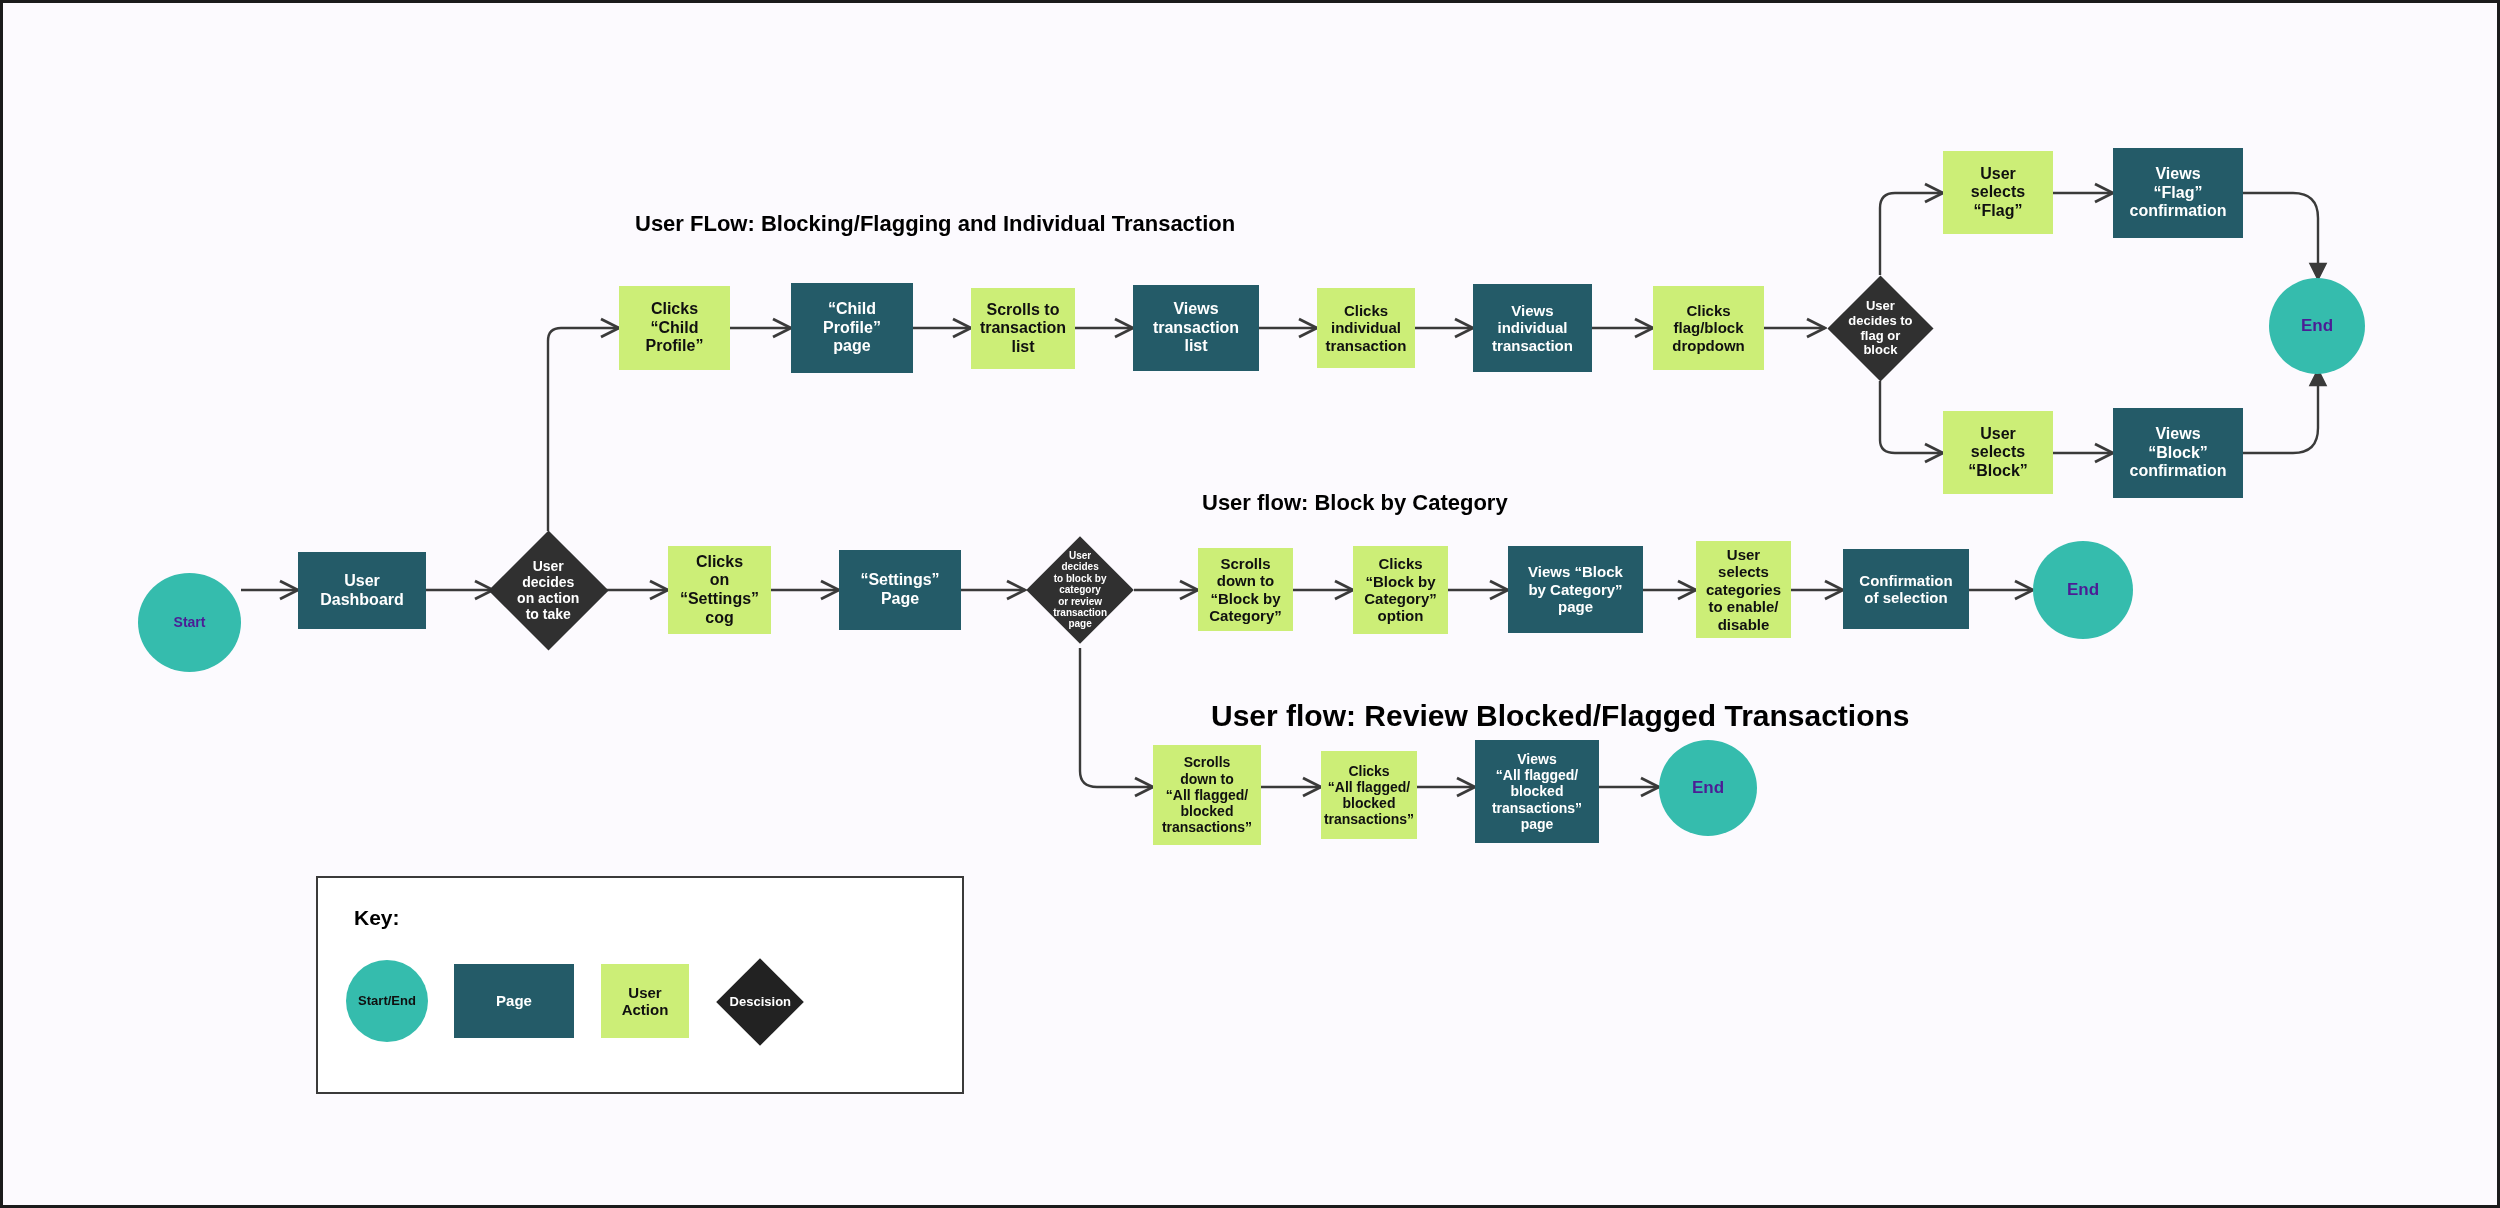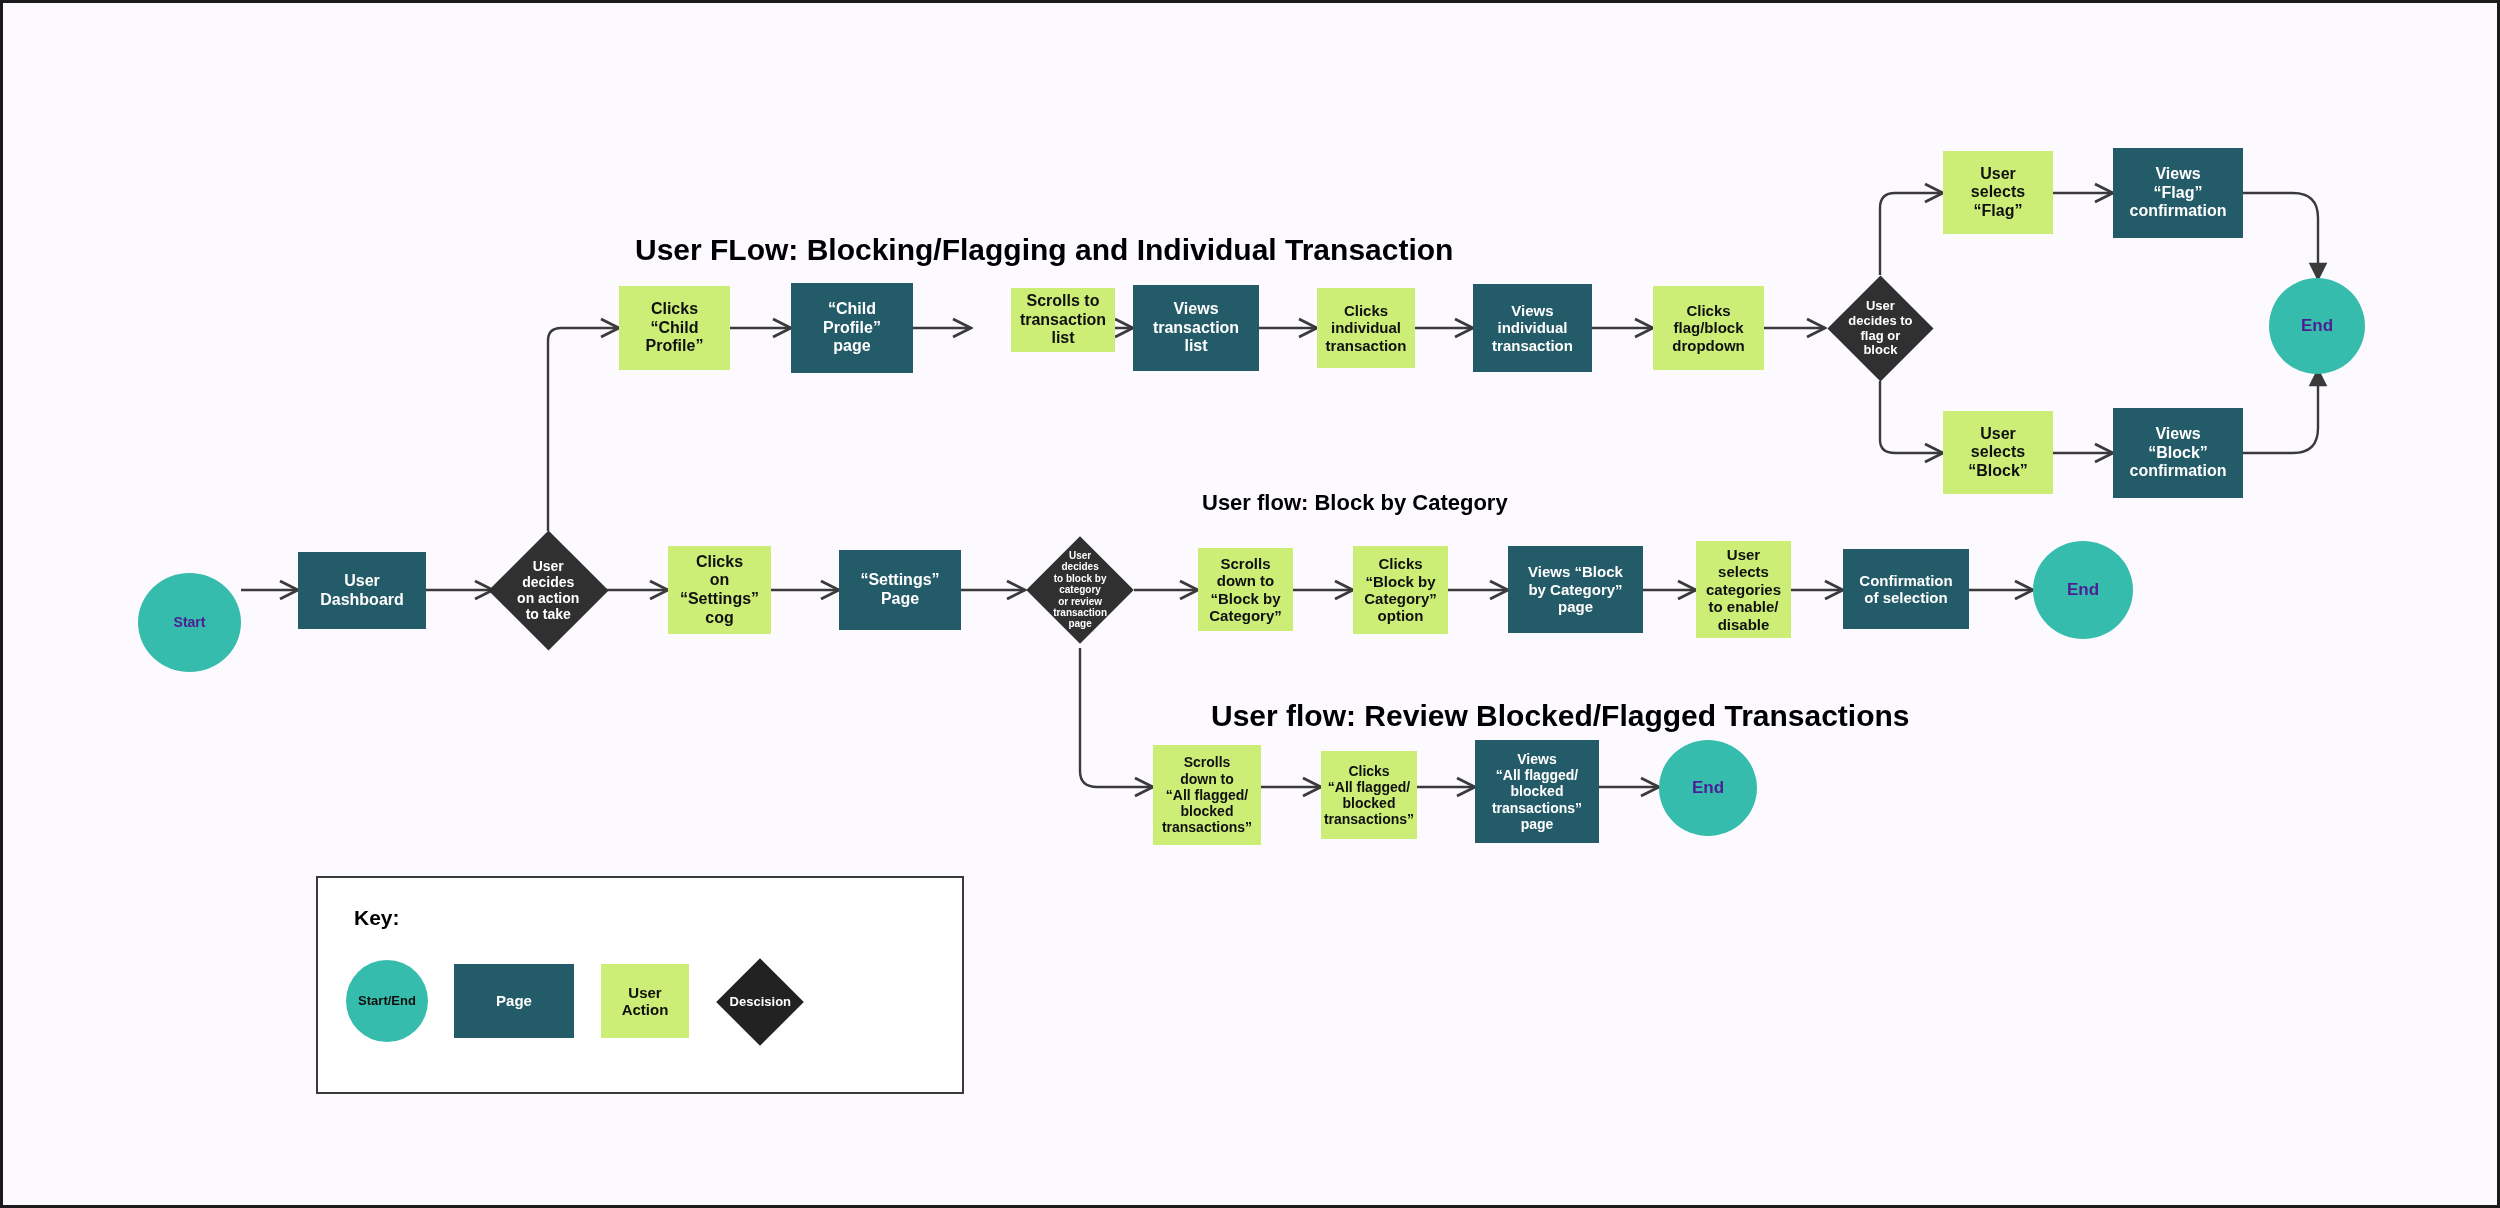--- a/index.html
+++ b/index.html
@@ -150,35 +150,35 @@
       <path d="M 2240 450 L 2290 450 Q 2315 450 2315 425 L 2315 368" marker-end="url(#arwf)"></path>
 
       <path d="M 1077 645 L 1077 768 Q 1077 784 1094 784 L 1150 784" marker-end="url(#arw)"></path>
 
       <path d="M 1258 784 L 1318 784" marker-end="url(#arw)"></path>
       <path d="M 1414 784 L 1472 784" marker-end="url(#arw)"></path>
       <path d="M 1596 784 L 1656 784" marker-end="url(#arw)"></path>
     </g>
   </svg>
 
-  <div class="flow-title" style="left:632px; top:208px; font-size:30px;margin-top:22px;">User FLow: Blocking/Flagging and Individual Transaction</div>
+  <div class="flow-title" style="left:632px; top:208px; font-size:22px;">User FLow: Blocking/Flagging and Individual Transaction</div>
 
   <div class="flow-title" style="left:1199px; top:487px; font-size:22px;">User flow: Block by Category</div>
 
   <div class="flow-title" style="left:1160px; top:696px; font-size:30px;margin-left:48px;">User flow: Review Blocked/Flagged Transactions</div>
 
   <div class="node action" style="left:616px; top:283px; width:111px; height:84px; font-size:16px;">Clicks
 “Child
 Profile”</div>
 
   <div class="node page" style="left:788px; top:280px; width:122px; height:90px; font-size:16px;">“Child
 Profile”
 page</div>
 
-  <div class="node action" style="left:1008px; top:285px; width:104px; height:64px; font-size:16px;">Scrolls to
+  <div class="node action" style="left:968px; top:285px; width:104px; height:81px; font-size:16px;">Scrolls to
 transaction
 list</div>
 
   <div class="node page" style="left:1130px; top:282px; width:126px; height:86px; font-size:16px;">Views
 transaction
 list</div>
 
   <div class="node action" style="left:1314px; top:285px; width:98px; height:80px; font-size:15px;">Clicks
 individual
 transaction</div>

